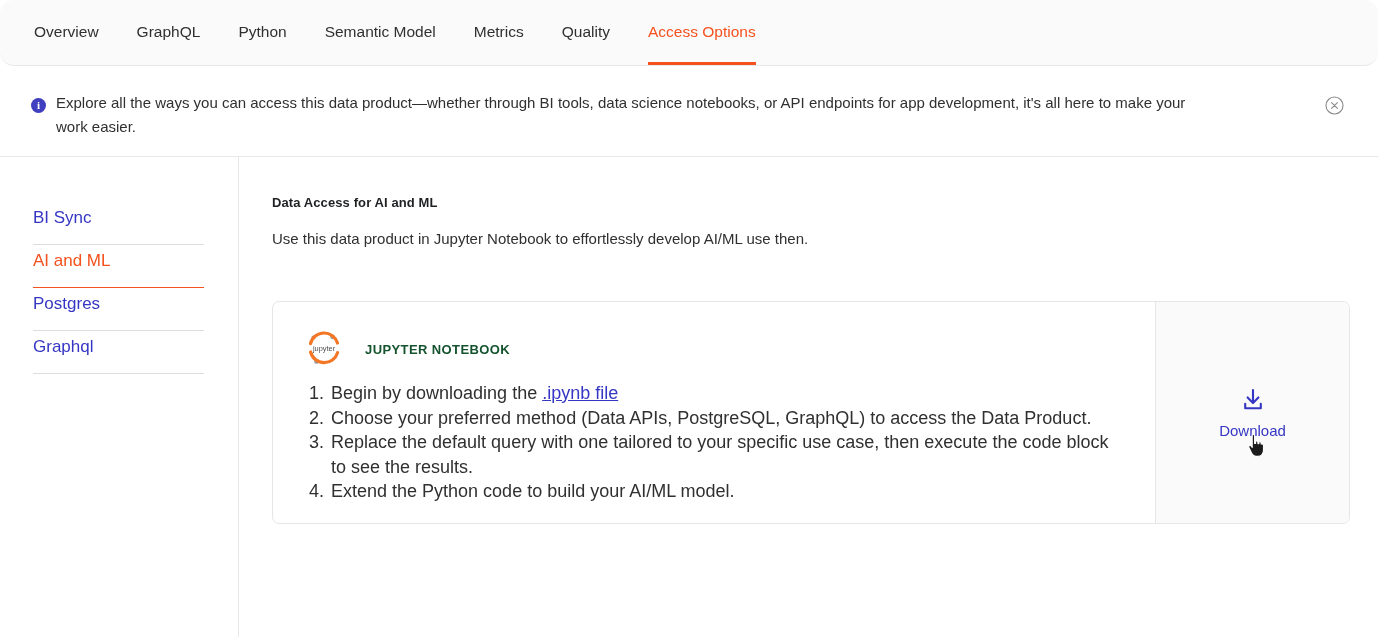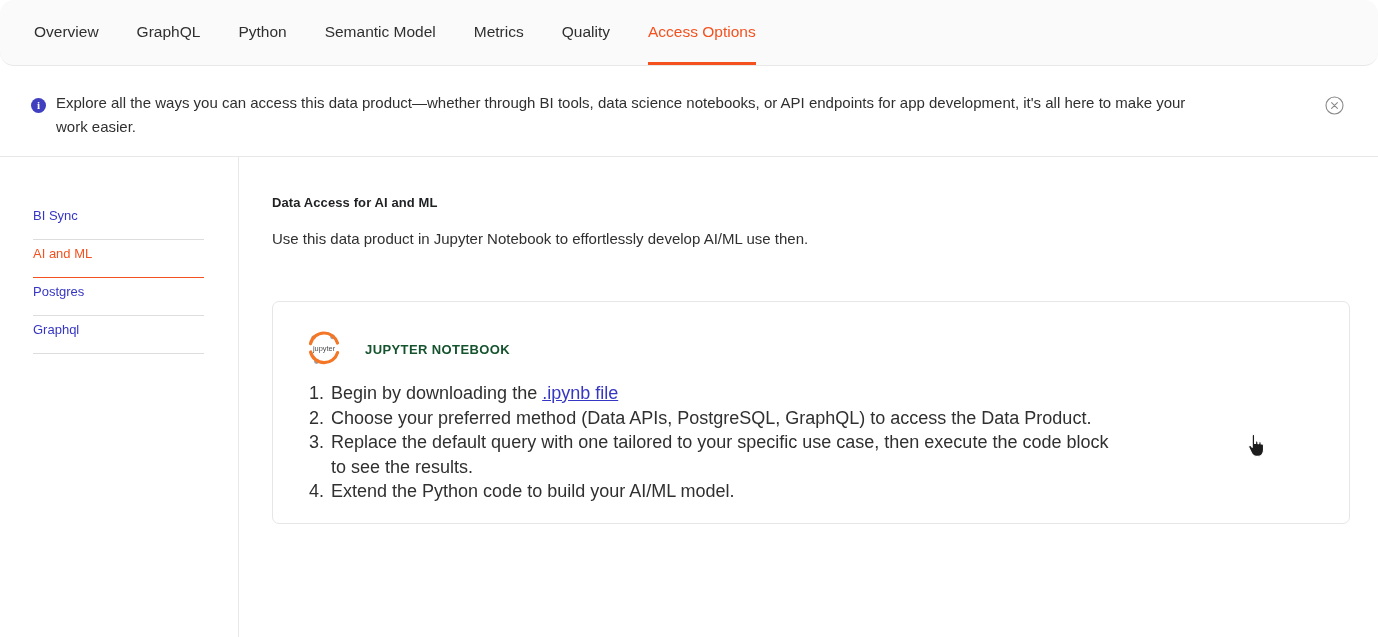--- a/index.html
+++ b/index.html
@@ -92,21 +92,21 @@
 
   
   .sidebar {
     position: absolute;
     left: 33px; top: 45px;
     width: 171px;
   }
   .side-item {
     position: relative;
     display: block;
-    font-size: 13px;
+    font-size: 17px;
     color: #3636c4;
     padding: 6px 0 16px 0;
     border-bottom: 1px solid #dddddd;
     cursor: pointer;
     text-decoration: none;
   }
   .side-item.active {
     color: #f4511e;
     border-bottom: 1px solid #f4511e;
   }
@@ -282,19 +282,29 @@
       </li>
       <li>
         <span>Replace the default query with one tailored to your specific use case, then execute the code block to see the results.</span>
       </li>
       <li>
         <span>Extend the Python code to build your AI/ML model.</span>
       </li>
     </ol>
   </div>
 
+  <div class="card-right">
+    <div class="dl-icon">
+      <svg width="26" height="26" viewBox="0 0 26 26" aria-hidden="true">
+        <path d="M13 3 L13 15.2" stroke="#3636c4" stroke-width="2.1" stroke-linecap="round"></path>
+        <path d="M7.6 10.4 L13 16 L18.4 10.4" fill="none" stroke="#3636c4" stroke-width="2.1" stroke-linecap="round" stroke-linejoin="round"></path>
+        <path d="M5.2 16.8 L5.2 21.2 L20.8 21.2 L20.8 16.8" fill="none" stroke="#3636c4" stroke-width="2.1" stroke-linecap="round" stroke-linejoin="round"></path>
+      </svg>
+    </div>
+    <div class="dl-label">Download</div>
+  </div>
 </div>
 
 <div class="cursor-hand">
   <svg width="20" height="24" viewBox="0 0 20 24" aria-hidden="true">
     <path d="M5.2 1.6 C5.2 0.8 6.0 0.3 6.7 0.6 C7.3 0.8 7.6 1.3 7.6 1.9 L7.6 9.4 L8.6 9.4 L8.6 8.0 C8.6 7.3 9.2 6.8 9.9 6.9 C10.5 7.0 10.9 7.5 10.9 8.1 L10.9 9.6 L11.9 9.6 L11.9 8.6 C11.9 7.9 12.5 7.5 13.1 7.6 C13.7 7.7 14.1 8.2 14.1 8.8 L14.1 10.0 L15.0 10.0 C15.8 10.0 16.5 10.6 16.5 11.4 L16.5 16.0 C16.5 19.4 14.4 22.4 11.0 22.4 L9.2 22.4 C6.8 22.4 5.2 20.6 4.3 18.6 L1.9 13.5 C1.5 12.7 1.9 11.9 2.7 11.6 C3.3 11.4 4.0 11.6 4.4 12.2 L5.2 13.4 Z" fill="#1c1c1c" stroke="#ffffff" stroke-width="1.1" stroke-linejoin="round"></path>
   </svg>
 </div>
 
 </body></html>

